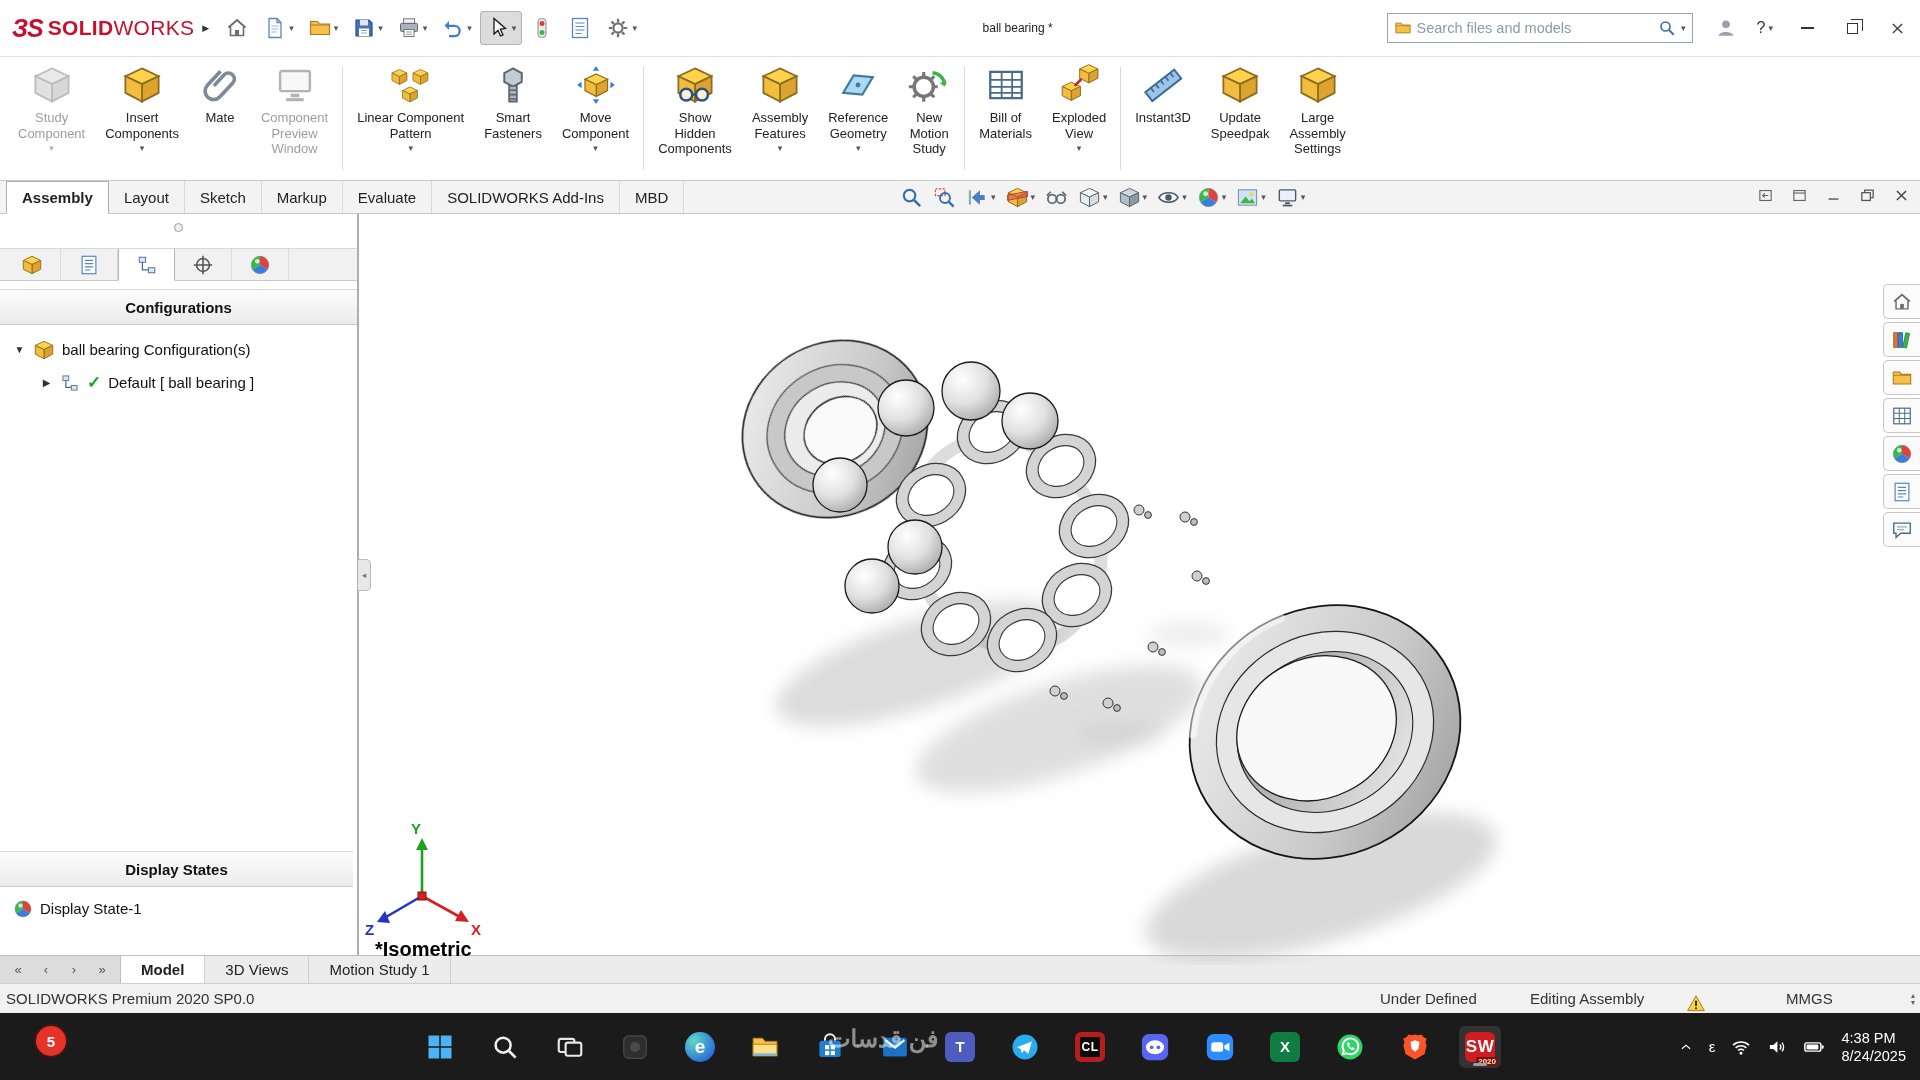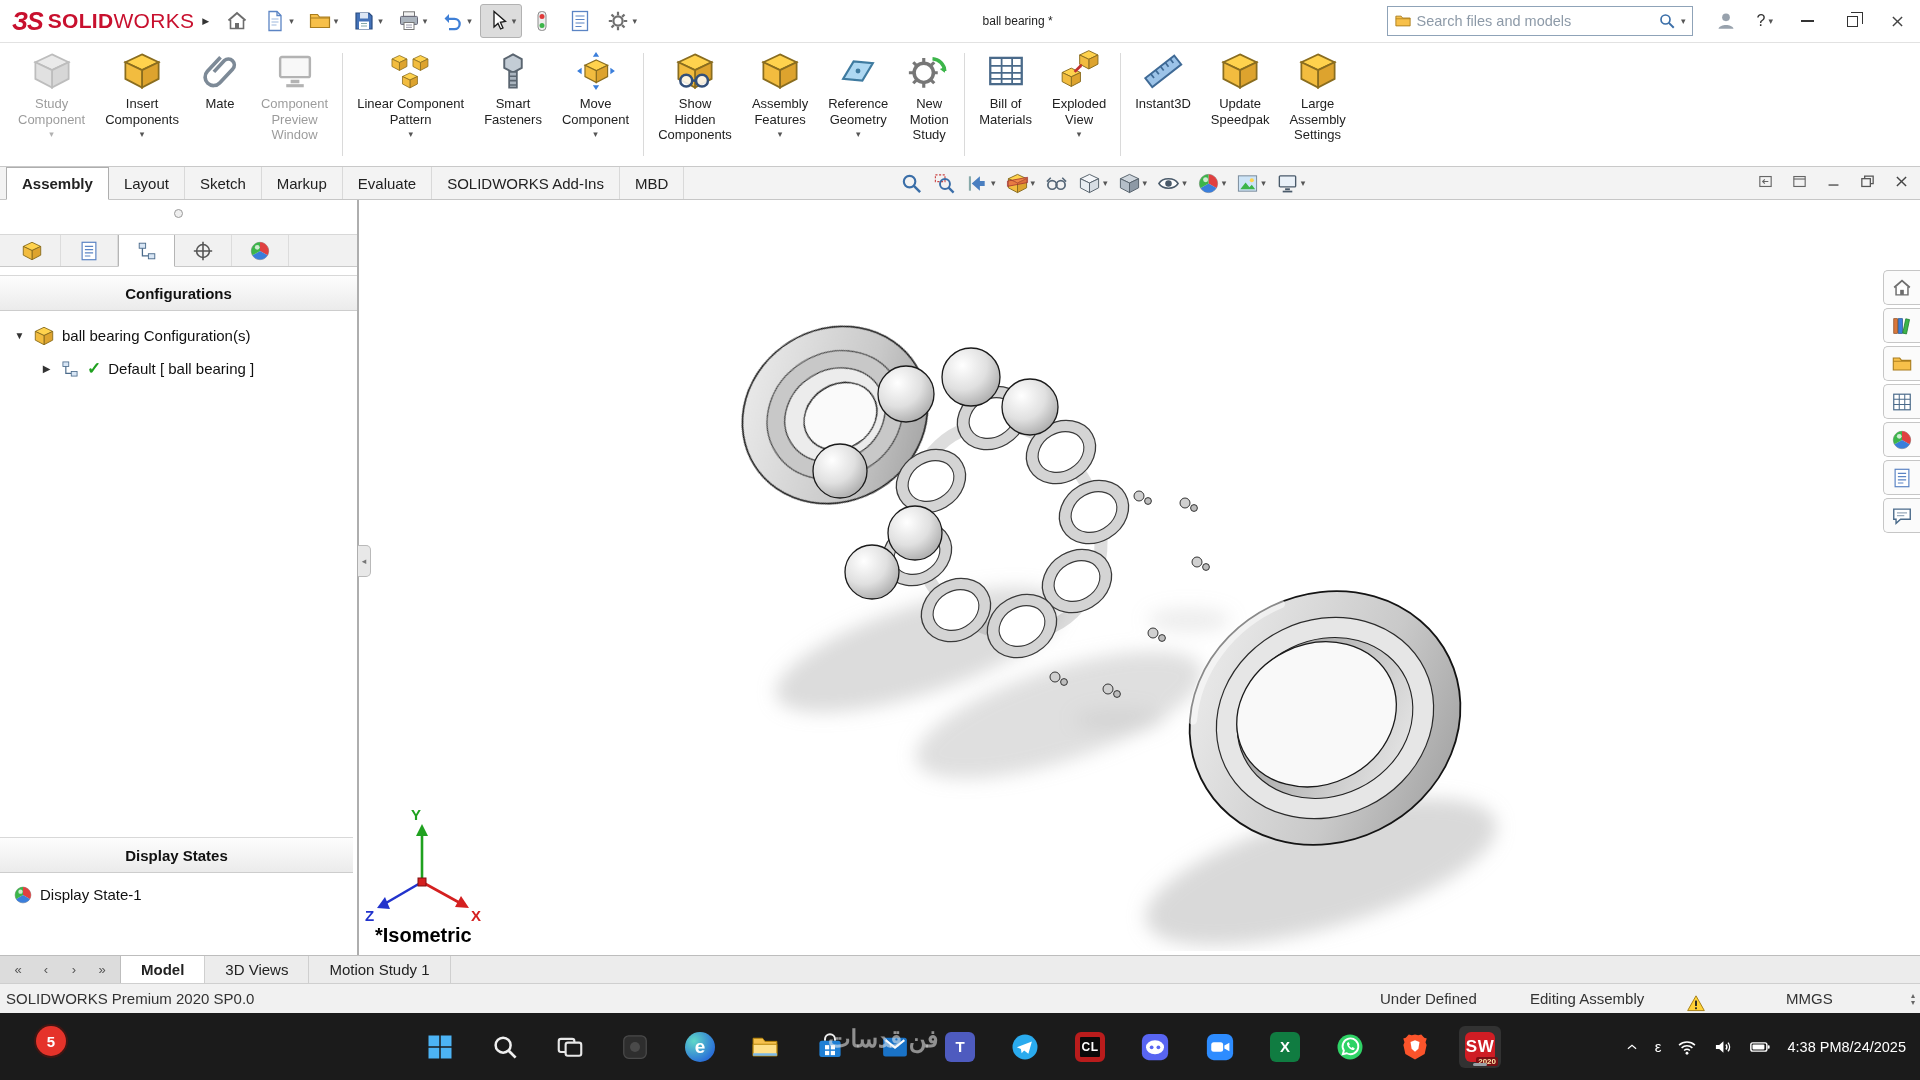--- a/index.html
+++ b/index.html
@@ -3,21 +3,21 @@
 <meta charset="utf-8">
 <style>
 *{margin:0;padding:0;box-sizing:border-box;cursor:default}
 html,body{width:1920px;height:1080px;overflow:hidden;font-family:"Liberation Sans",sans-serif;background:#fff;user-select:none}
 #app{position:absolute;inset:0;display:flex;flex-direction:column;width:1920px;height:1080px}
 .ic{display:inline-block;width:24px;height:24px;flex:0 0 auto}
 .ic svg{width:100%;height:100%;display:block}
 .s14{width:14px;height:14px}.s18{width:18px;height:18px}.s20{width:20px;height:20px}.s22{width:22px;height:22px}
 .caret{font-size:9px;color:#555;line-height:1}
 
-.titlebar{height:43px;flex:0 0 auto;display:flex;align-items:center;background:#fff;border-bottom:1px solid #e2e2e2;position:relative;z-index:30}
+.titlebar{height:57px;flex:0 0 auto;display:flex;align-items:center;background:#fff;border-bottom:1px solid #e2e2e2;position:relative;z-index:30}
 .logo{display:flex;align-items:center;gap:5px;padding:0 4px 0 12px;height:100%}
 .l3s{color:#c8102e;font-weight:900;font-size:25px;font-style:italic;letter-spacing:-1px}
 .lsw{color:#c8102e;font-size:21px;letter-spacing:.3px}
 .lsw b{font-weight:800}
 .logo-caret{font-size:9px;color:#333;margin:0 10px 0 4px}
 .qa{display:flex;align-items:center;gap:2px}
 .qbtn{display:flex;align-items:center;gap:2px;padding:4px 5px;border-radius:3px;border:1px solid transparent}
 .qbtn.qactive{background:#dcdcdc;border-color:#b2b2b2}
 .title{position:absolute;left:53%;transform:translateX(-50%);font-size:12px;color:#222;white-space:nowrap}
 .tb-right{margin-left:auto;display:flex;align-items:center;height:100%}
@@ -95,21 +95,21 @@
 .t-edge .letter{border-radius:50%;background:radial-gradient(circle at 30% 30%,#5fd8c8,#2a6fd8 75%);font-size:19px}
 .t-teams .letter{background:#4e5bbf;font-size:15px}
 .t-cltile .letter{background:#0a0a0a;border:5px solid #b91c1c;font-size:12px;letter-spacing:.5px}
 .t-excel .letter{background:#107c41;font-size:15px}
 .t-sw .letter{background:#cf1d24;font-size:17px;letter-spacing:.5px}
 .sub{position:absolute;right:-3px;bottom:-4px;background:#7a0f14;color:#ffe9a8;font-size:8px;padding:0 2px;border-radius:2px;font-weight:bold}
 .notif{position:absolute;left:36px;top:13px;width:30px;height:30px;border-radius:50%;background:#e5332a;color:#fff;display:flex;align-items:center;justify-content:center;font-size:15px;font-weight:bold;box-shadow:0 0 0 2px rgba(90,20,15,.6)}
 .wm{position:absolute;left:828px;top:12px;font-size:24px;font-weight:bold;color:rgba(240,240,240,.55);direction:rtl;z-index:6}
 .tray{position:absolute;right:0;top:0;height:100%;display:flex;align-items:center;gap:16px;padding-right:14px;color:#fff}
 .tray-lang{font-size:15px;color:#fff}
-.clock{display:flex;flex-direction:row;align-items:flex-end;font-size:14.5px;line-height:18px;color:#fff}
+.clock{display:flex;flex-direction:column;font-size:14.5px;line-height:18px;color:#fff}
 .minbar{width:13px;height:2px;background:#333;display:block}
 .restorebox{width:11px;height:11px;border:1.5px solid #333;display:block;position:relative}
 .restorebox::after{content:"";position:absolute;left:3px;top:-5px;width:11px;height:11px;border:1.5px solid #333;border-left:none;border-bottom:none}
 </style>
 </head>
 <body>
 
 <div id="app">
 
   <div class="titlebar">

